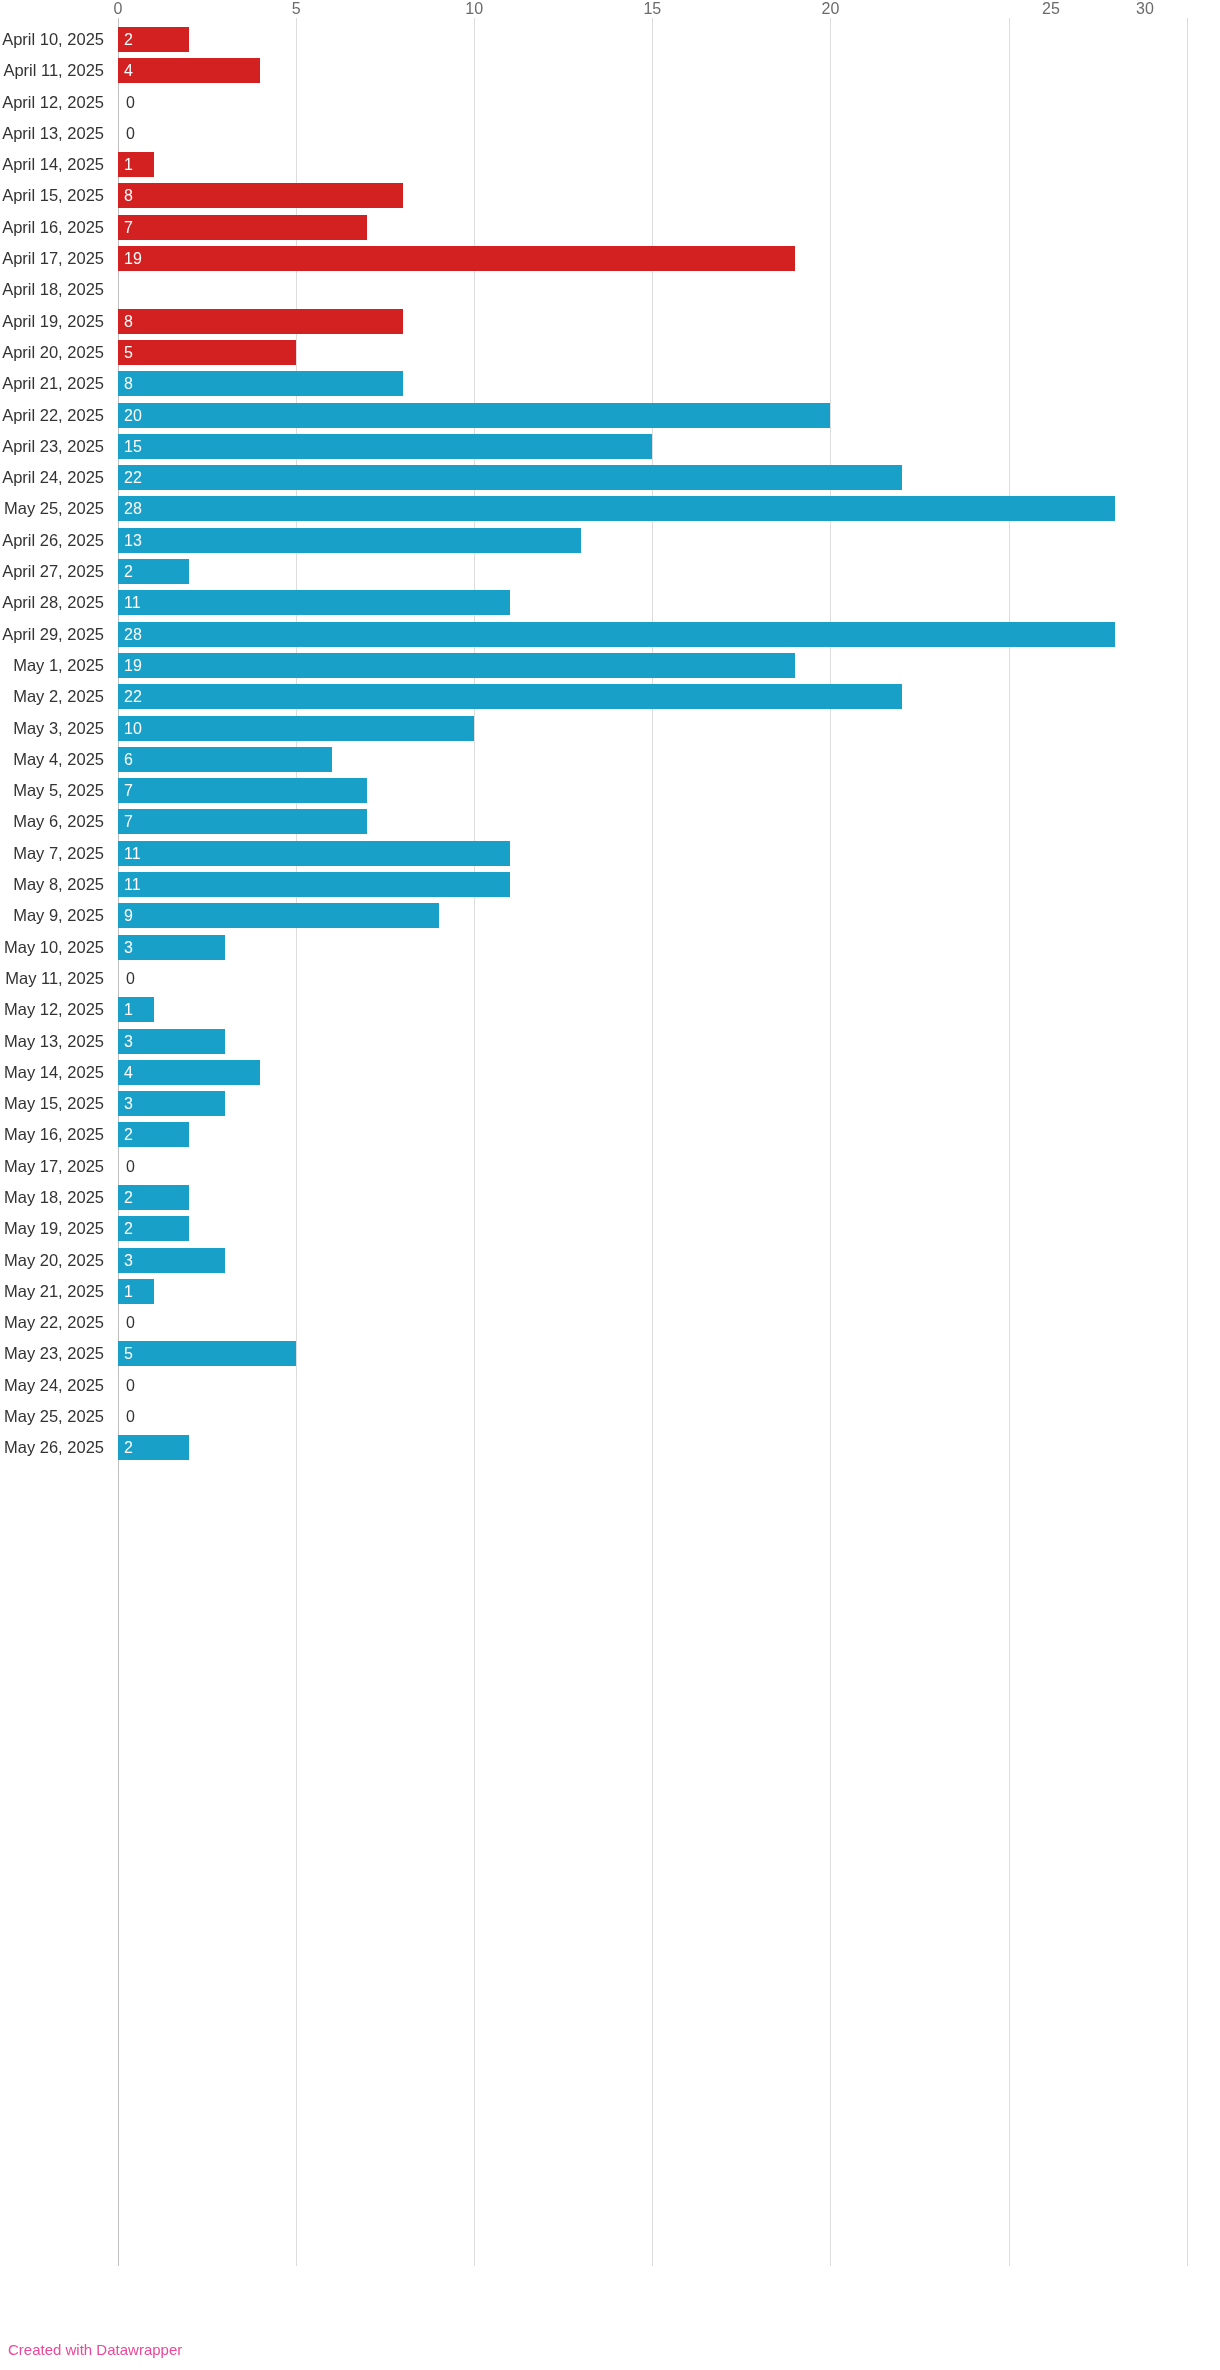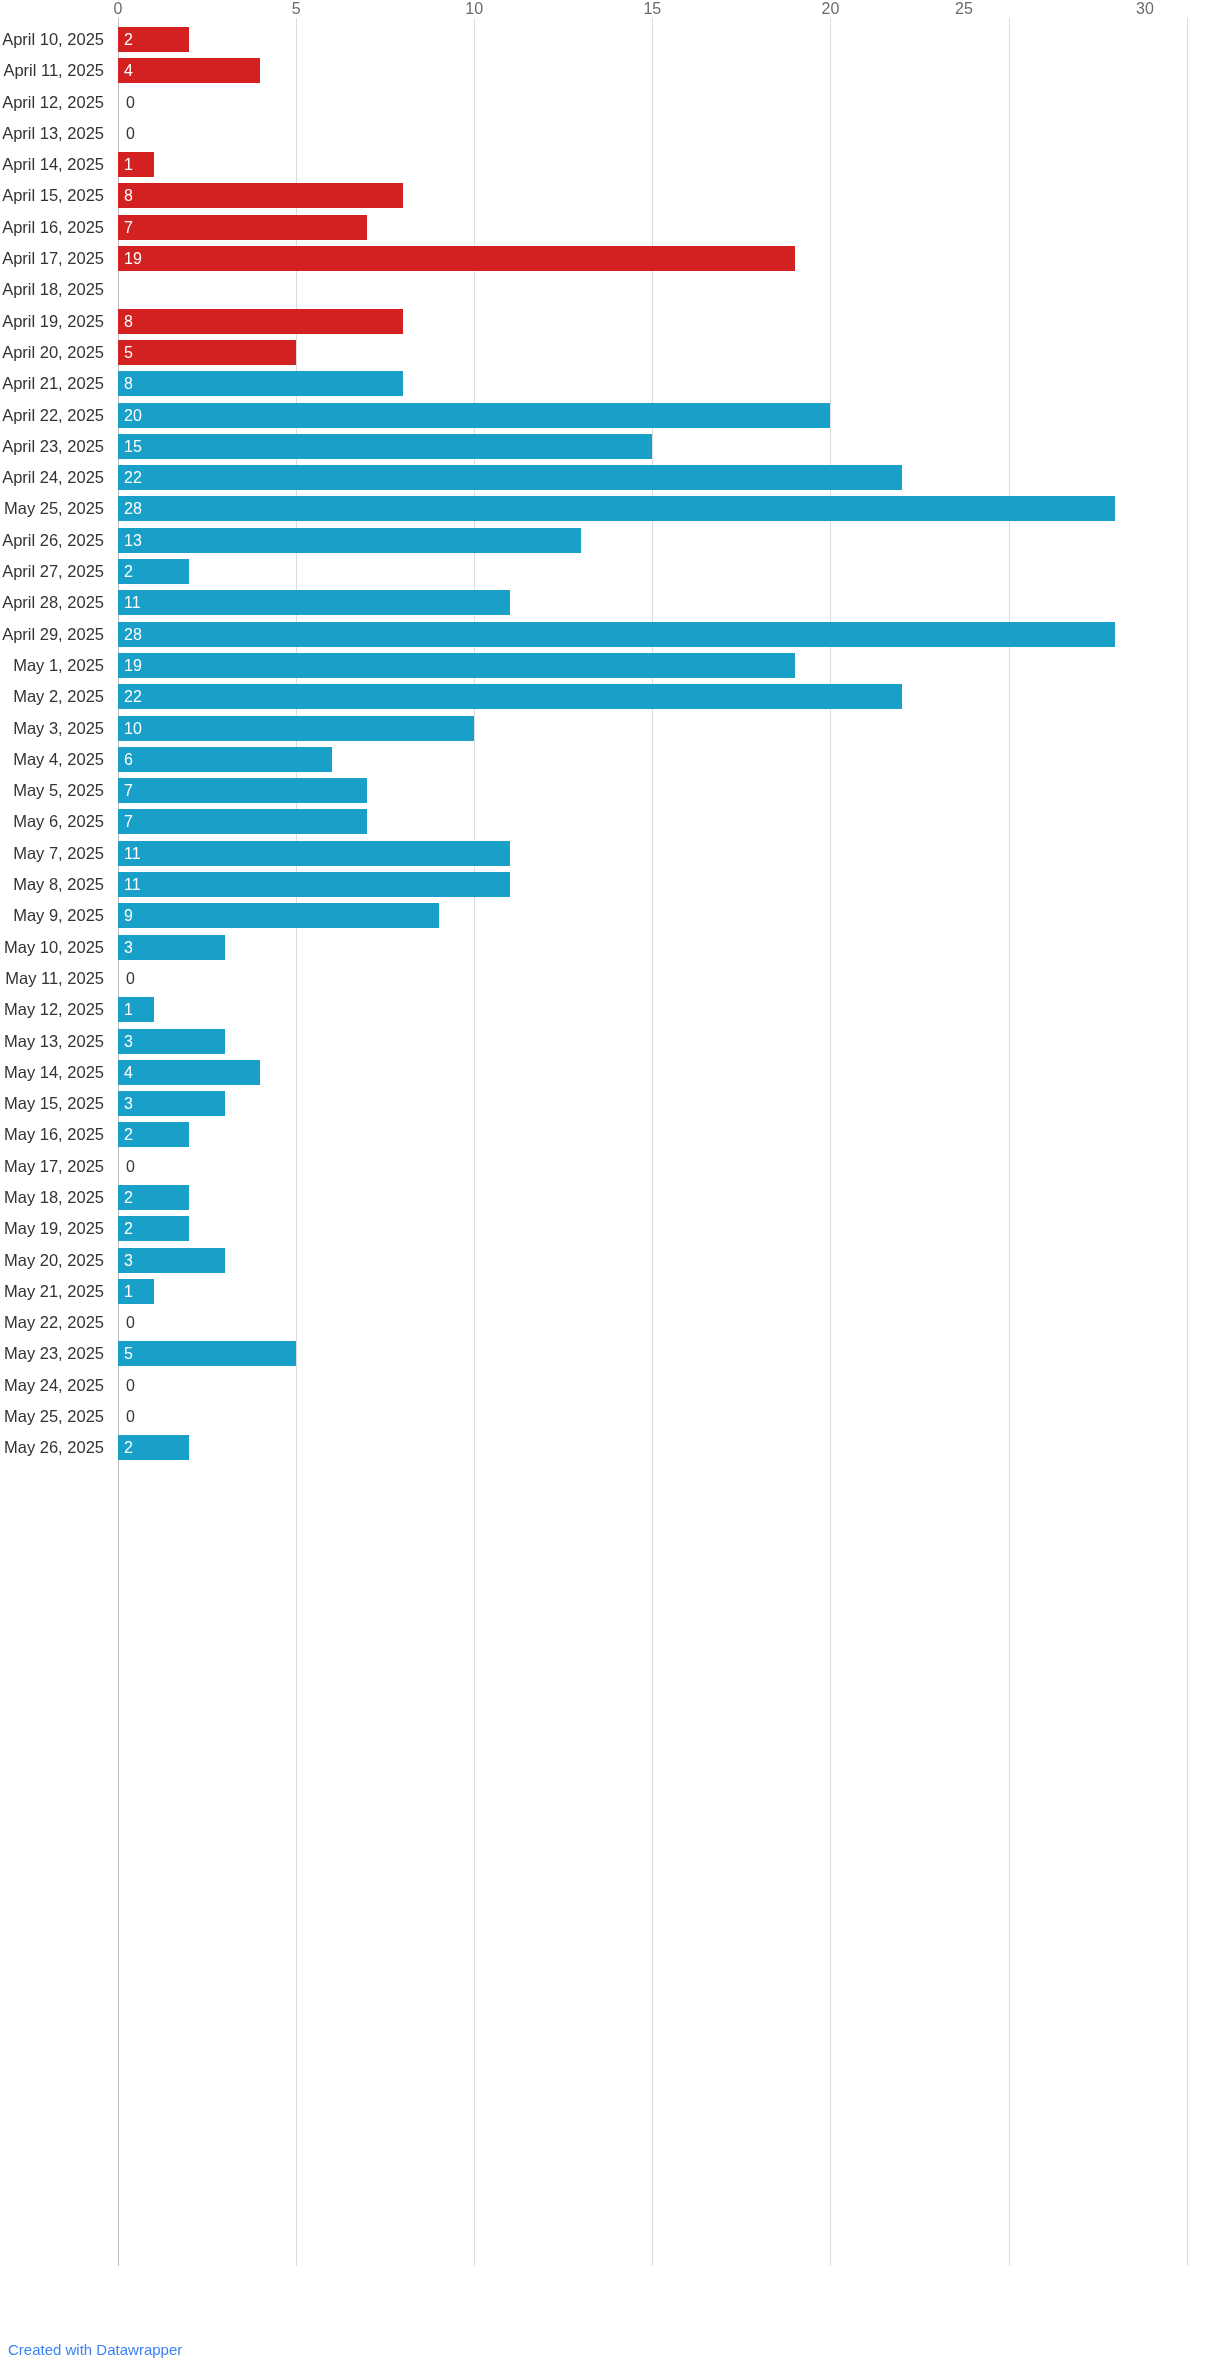--- a/index.html
+++ b/index.html
@@ -110,35 +110,35 @@
     left: 6px;
   }
   .bar-value.outside {
     color: #333333;
   }
   .footer {
     position: absolute;
     left: 8px;
     bottom: 12px;
     font-size: 15px;
-    color: #3b82f6;
+    color: #ec4899;
   }
 </style>
 </head>
 <body>
 
 <div id="chart-root">
 
   <div class="axis-labels">
       <div class="axis-tick" style="left: 0px;">0</div>
       <div class="axis-tick" style="left: 178.105px;">5</div>
       <div class="axis-tick" style="left: 356.209px;">10</div>
       <div class="axis-tick" style="left: 534.314px;">15</div>
       <div class="axis-tick" style="left: 712.418px;">20</div>
-      <div class="axis-tick" style="left: 846px;">25</div>
+      <div class="axis-tick" style="left: 933px;">25</div>
       <div class="axis-tick" style="left: 1027px;">30</div>
     </div>
 
   <div class="plot-area">
     <div class="gridlines">
         <div class="gridline zero" style="left: 0px;"></div>
         <div class="gridline" style="left: 178.105px;"></div>
         <div class="gridline" style="left: 356.209px;"></div>
         <div class="gridline" style="left: 534.314px;"></div>
         <div class="gridline" style="left: 712.418px;"></div>

